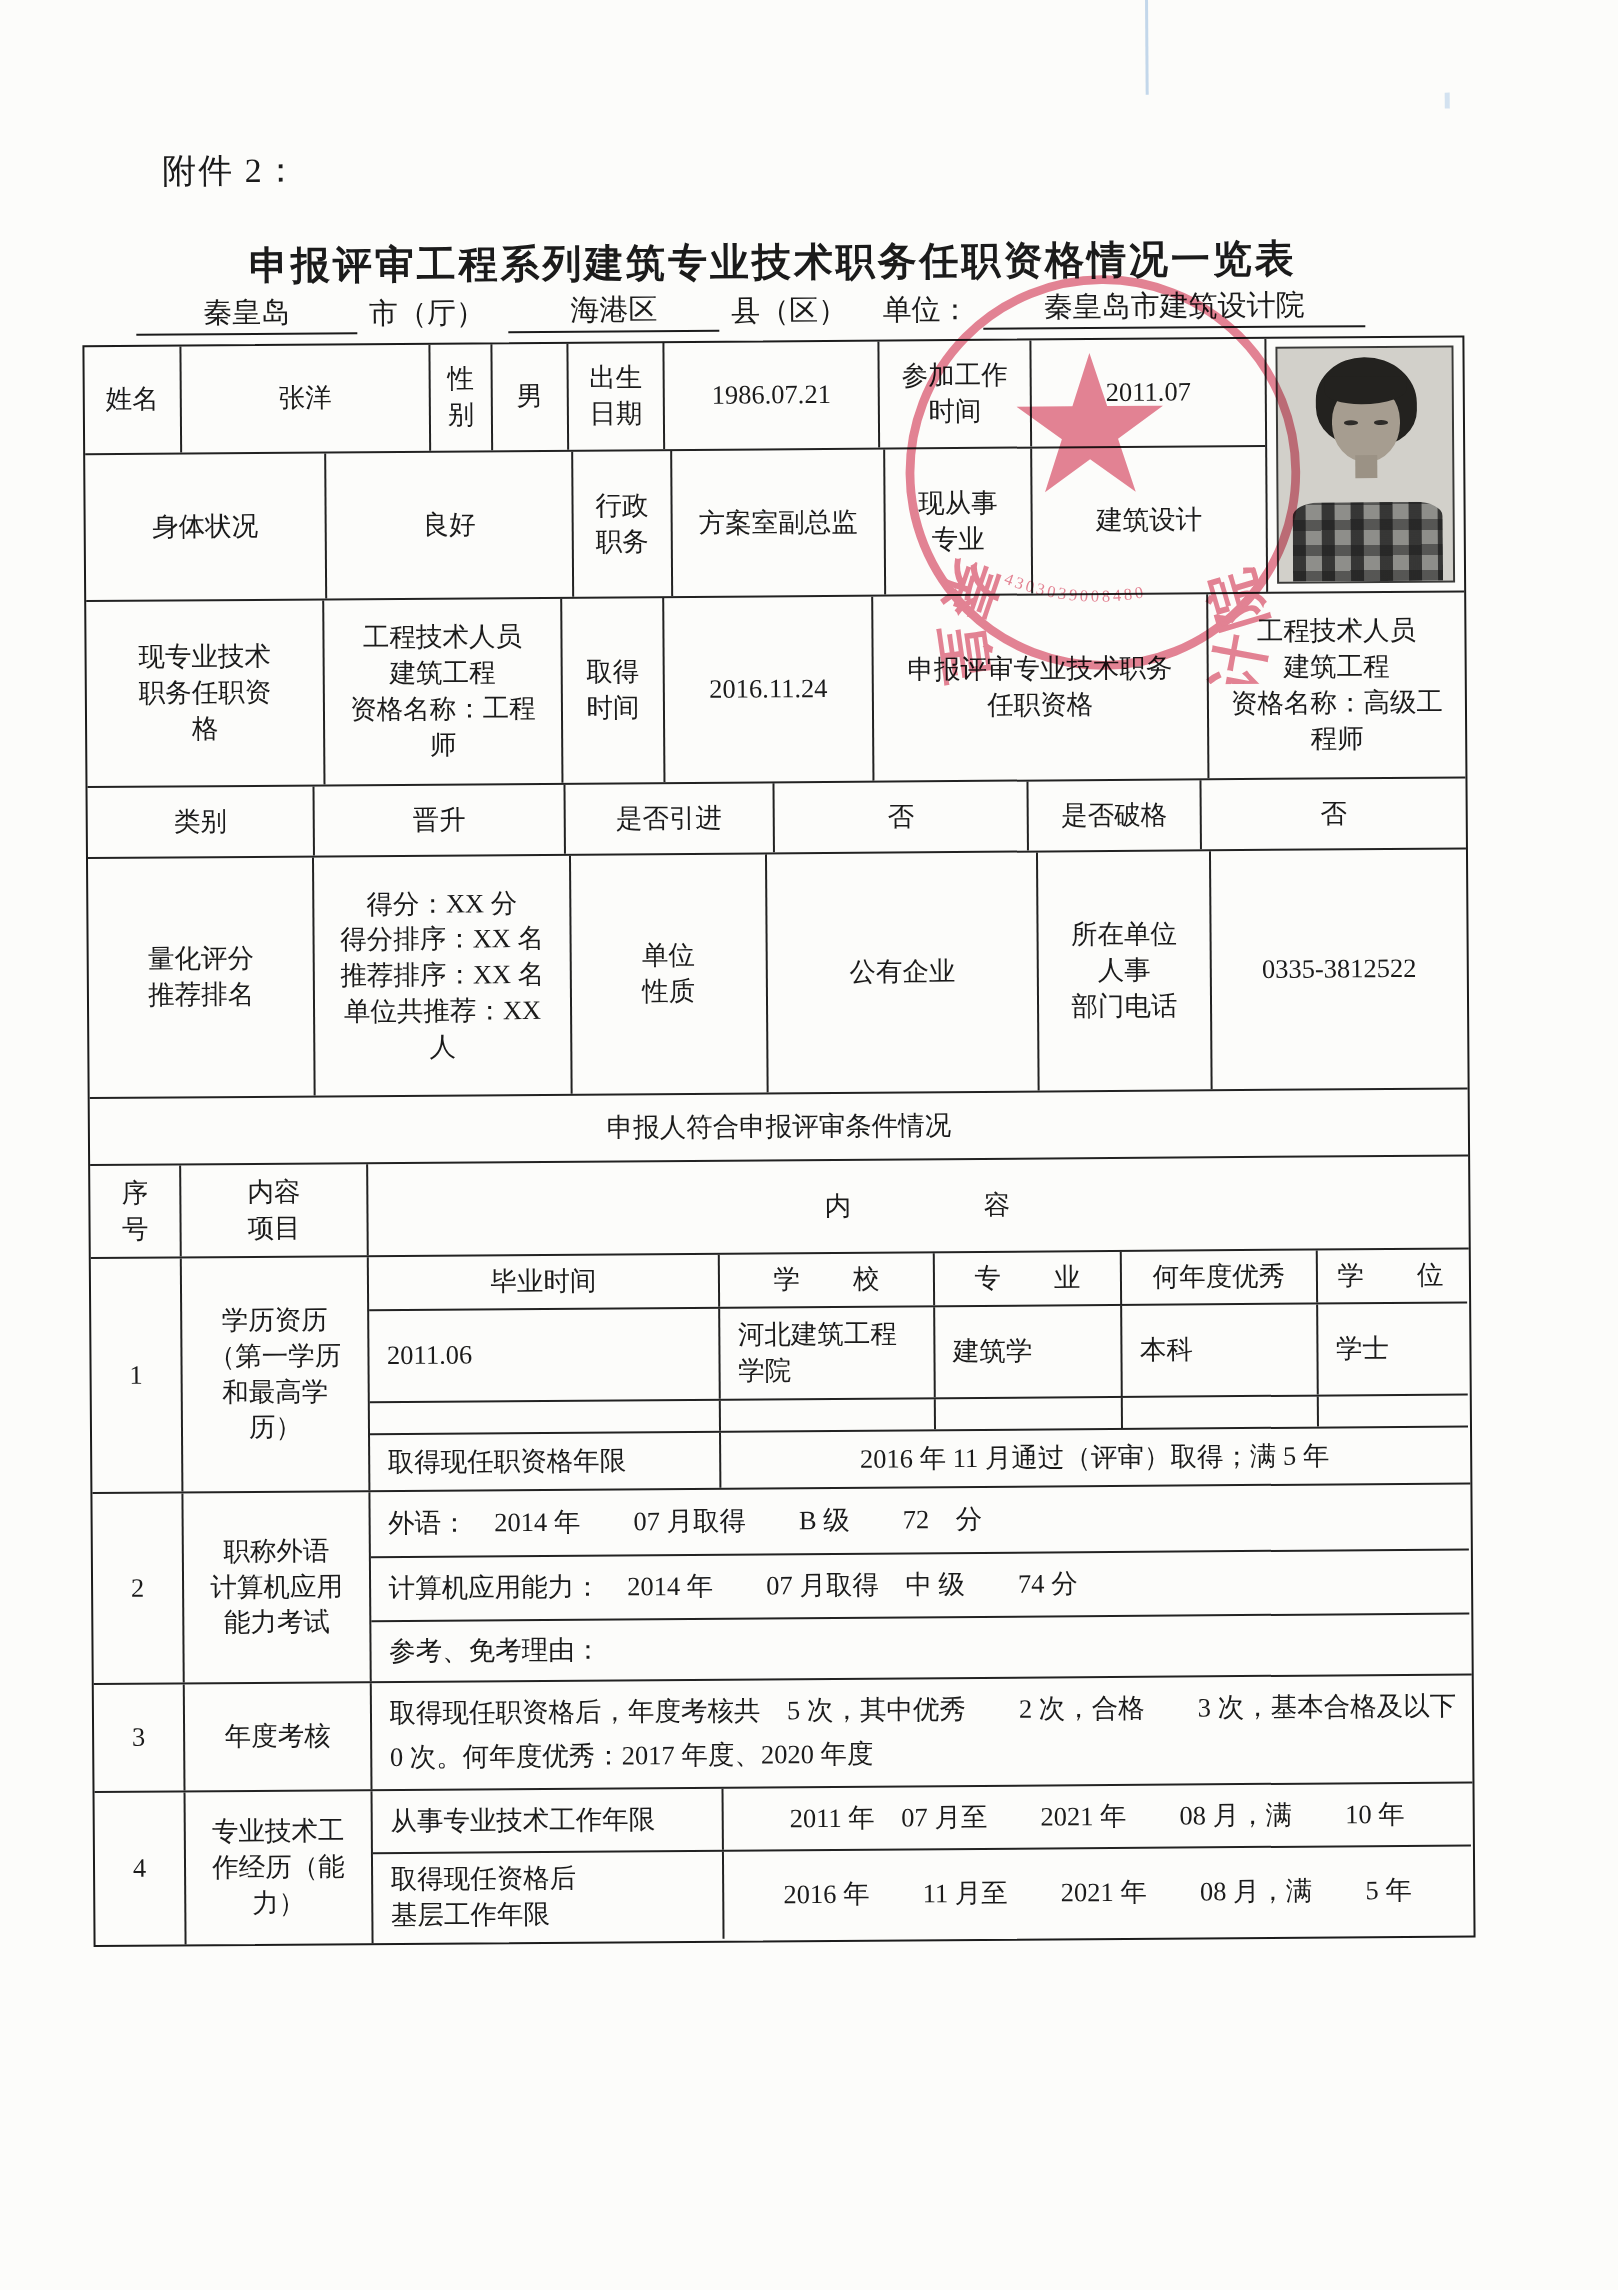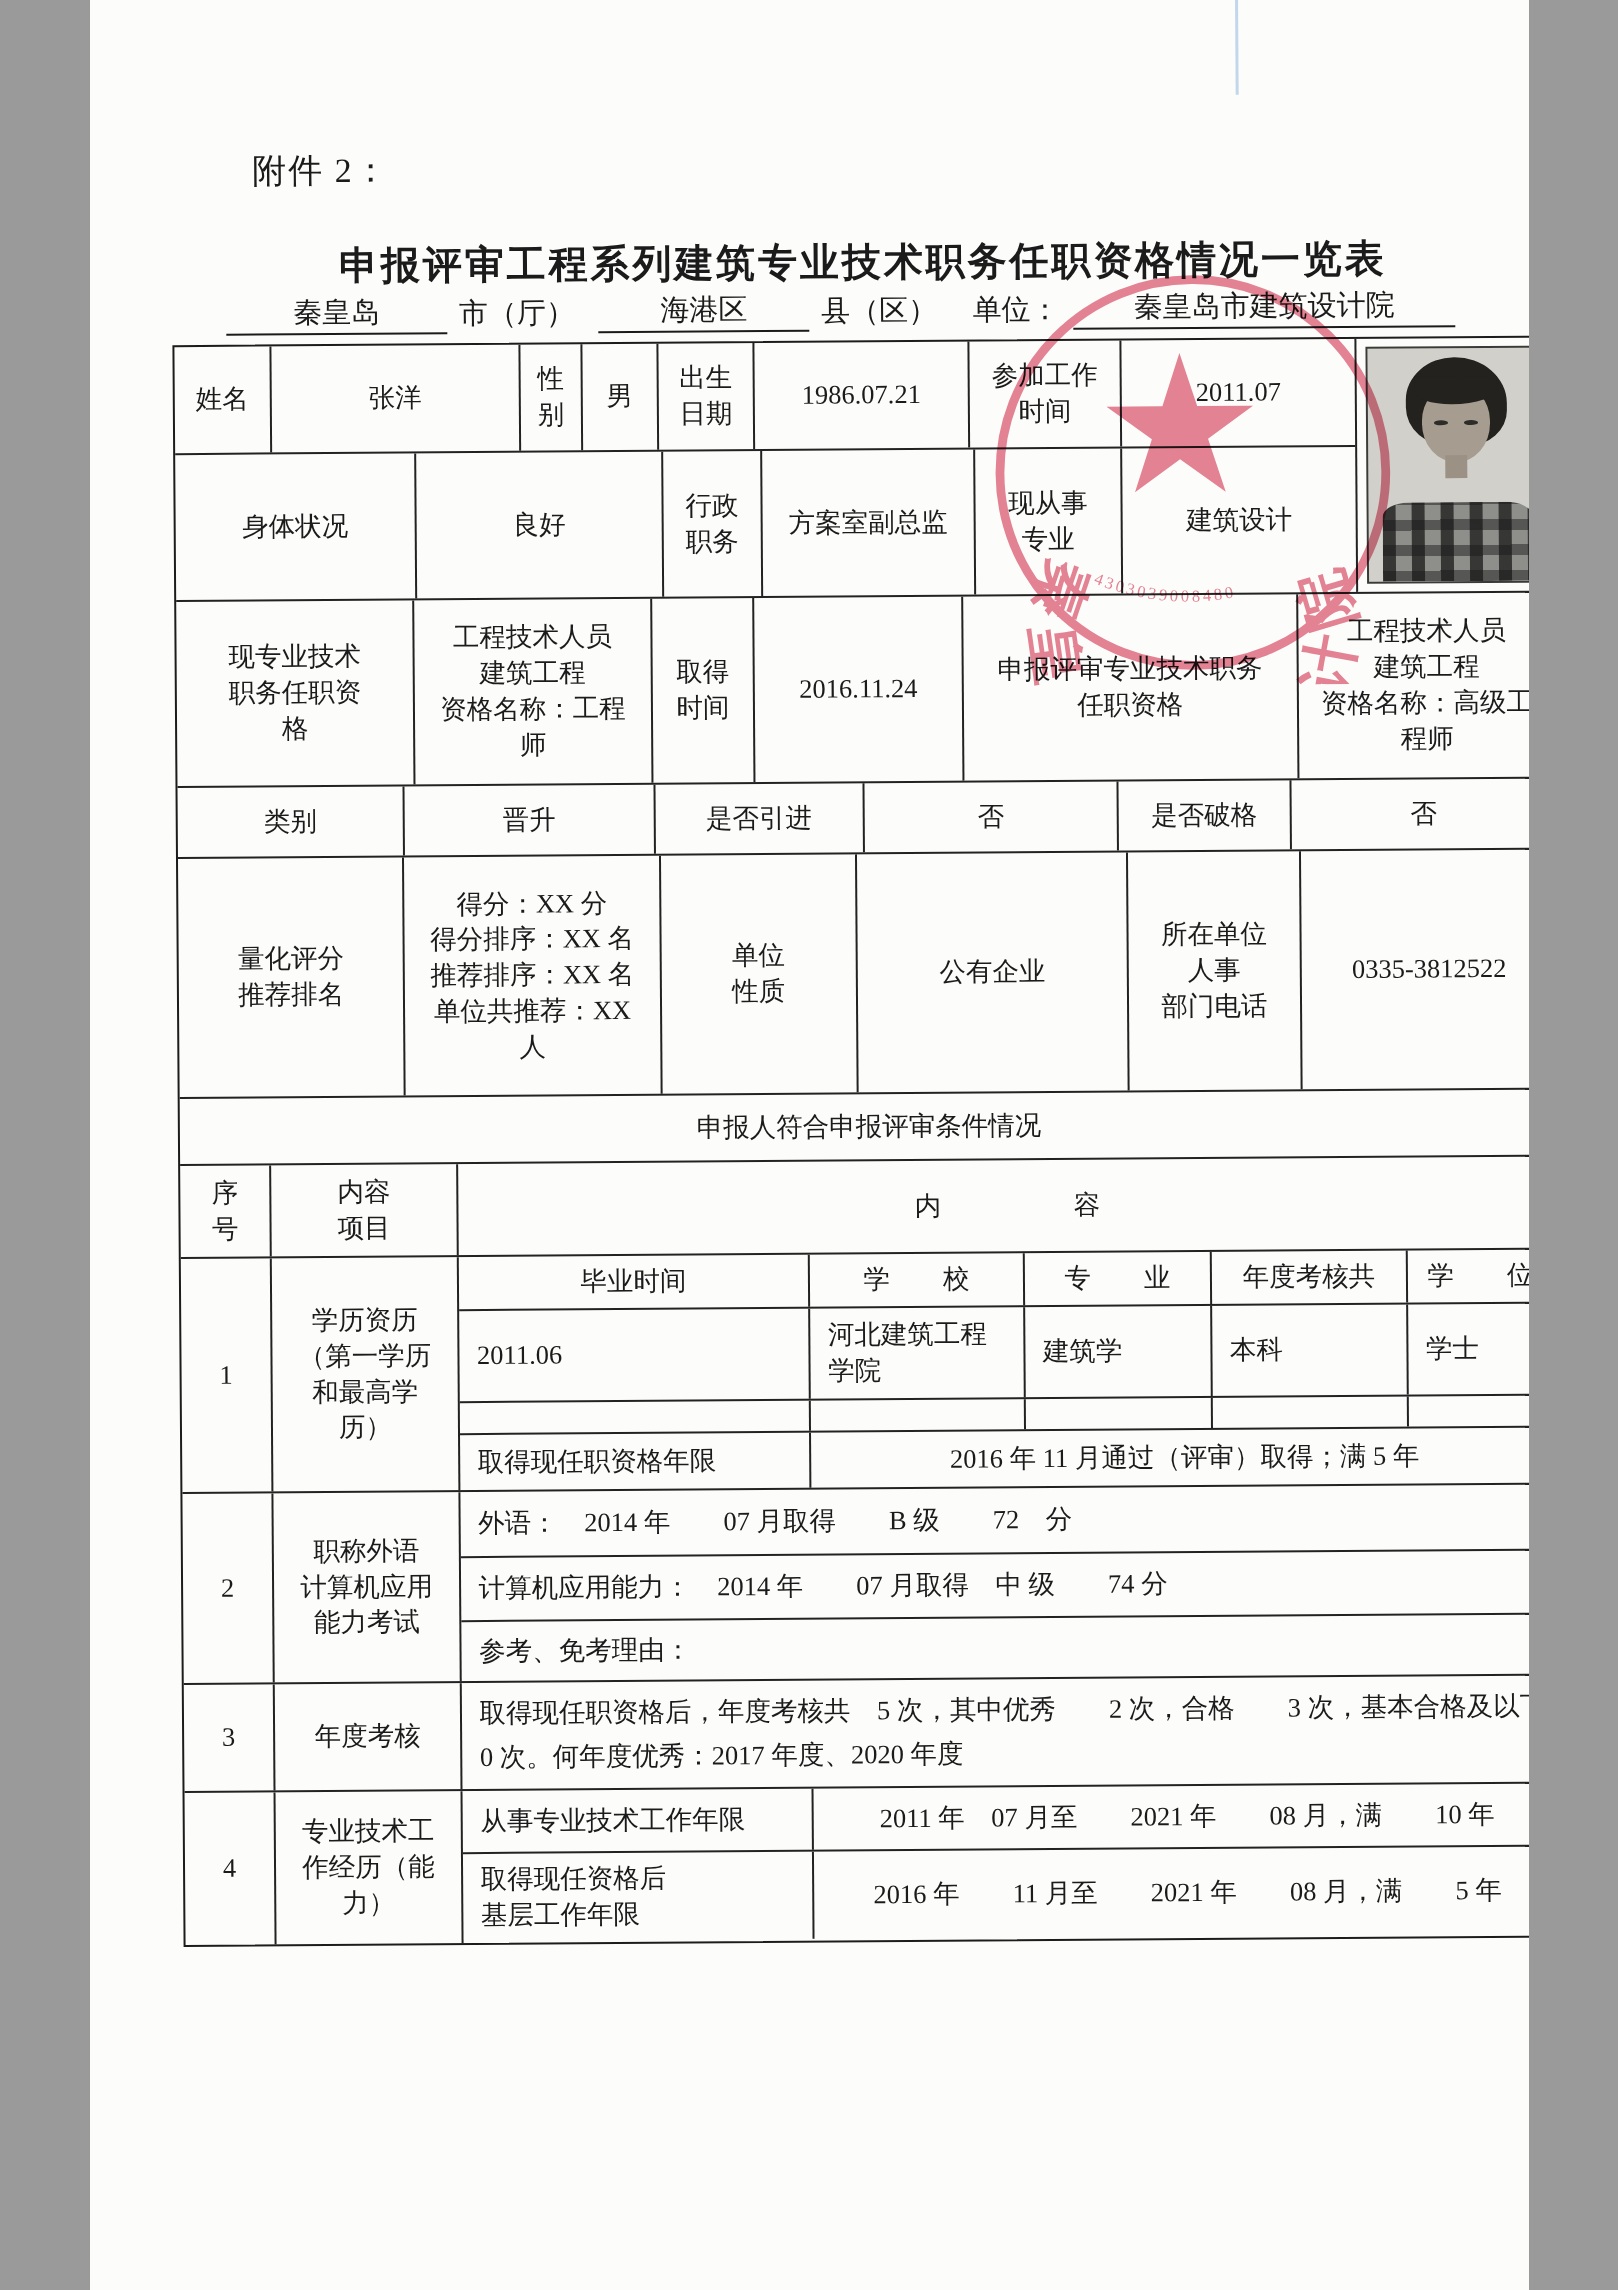--- a/index.html
+++ b/index.html
@@ -1,17 +1,17 @@
 <!DOCTYPE html>
 <html><head>
 <meta charset="utf-8">
 <style>
   html,body{margin:0;padding:0;}
   body{background:#9a9a9a;font-family:"Liberation Serif","DejaVu Serif",serif;color:#1b1b1b;}
-  .sheet{position:relative;width:1439px;height:2291px;background:#fcfcfa;overflow:hidden;margin:0 auto;}
+  .sheet{position:relative;width:1618px;height:2291px;background:#fcfcfa;overflow:hidden;margin:0 auto;}
   .content{position:absolute;left:0;top:0;width:1618px;height:2291px;
            transform:rotate(-0.4deg);transform-origin:108px 1862px;}
   .attach{position:absolute;left:174px;top:149px;font-size:34px;letter-spacing:2px;}
   .title{position:absolute;left:93px;top:240px;width:1382px;text-align:center;
          font-size:39px;font-weight:600;letter-spacing:2.9px;}
   .subline{position:absolute;left:147px;top:294px;width:1333px;font-size:29px;
            display:flex;align-items:flex-end;white-space:nowrap;}
   .u{border-bottom:2.5px solid #1b1b1b;text-align:center;}
   .u1{min-width:221px;}
   .u2{min-width:211px;margin-left:13.7px;}
@@ -178,21 +178,21 @@
         <div class="c" style="width:91px">1</div>
         <div class="c" style="width:187px">学历资历
 （第一学历
 和最高学
 历）</div>
         <div class="stack last" style="width:1098px">
           <div class="sub" style="height:54px">
             <div class="c" style="width:351px">毕业时间</div>
             <div class="c" style="width:215px">学　　校</div>
             <div class="c" style="width:187px">专　　业</div>
-            <div class="c" style="width:196px">年度考核共</div>
+            <div class="c" style="width:196px">何年度优秀</div>
             <div class="c last" style="width:145px">学　　位</div>
           </div>
           <div class="sub" style="height:93px">
             <div class="c lft" style="width:351px">2011.06</div>
             <div class="c lft" style="width:215px">河北建筑工程
 学院</div>
             <div class="c lft" style="width:187px">建筑学</div>
             <div class="c lft" style="width:196px">本科</div>
             <div class="c lft last" style="width:145px">学士</div>
           </div>

